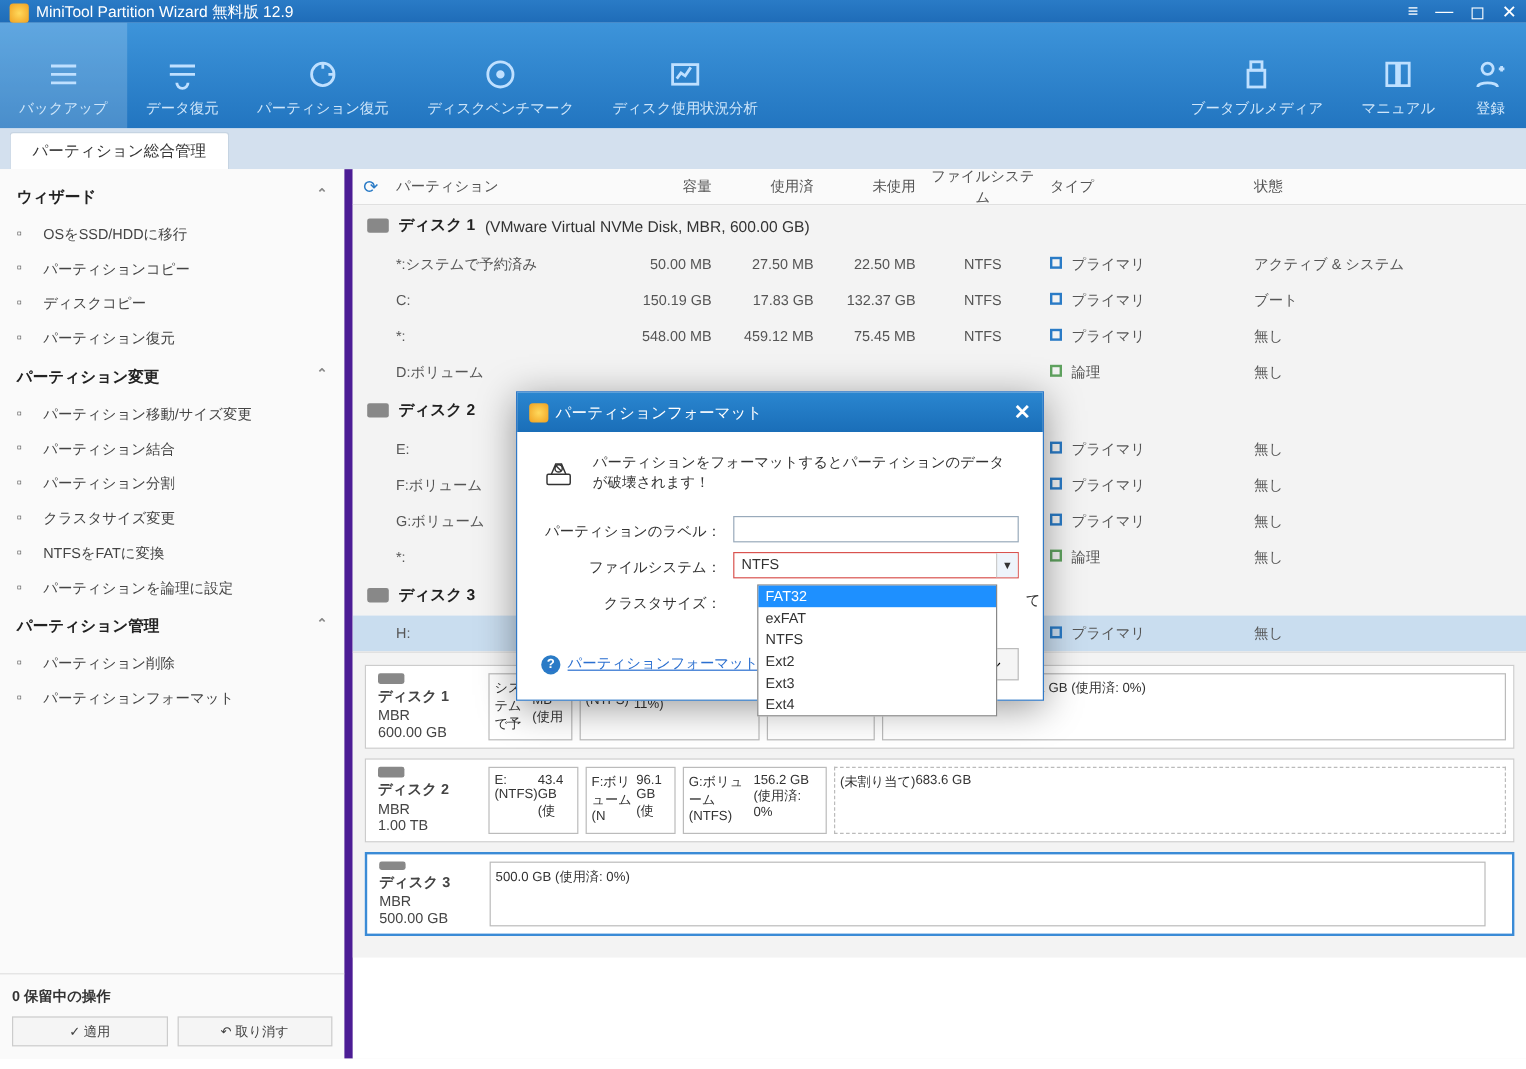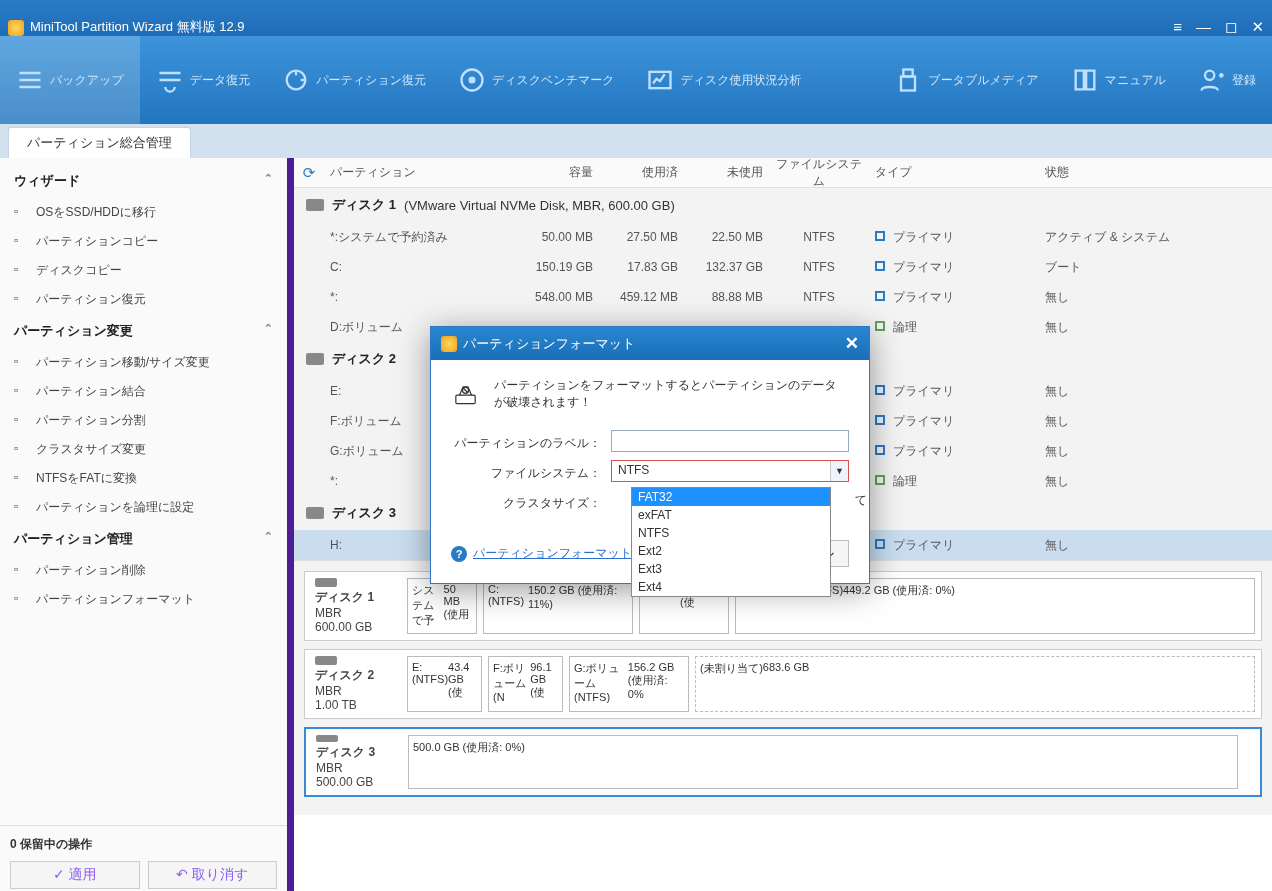--- a/index.html
+++ b/index.html
@@ -1,38 +1,38 @@
 <!DOCTYPE html>
 <html><head>
 <meta charset="utf-8">
 <style>
 * { box-sizing: border-box; margin: 0; padding: 0; font-family: "Meiryo UI", "Segoe UI", sans-serif; }
 body { background: #fff; font-size: 12px; color: #333; width: 1272px; height: 891px; overflow: hidden; position: relative; }
-.titlebar { height: 36px; background: linear-gradient(180deg,#2a7bc6,#1e6cb8); display: flex; align-items: flex-end; padding: 0 8px; color: #fff; }
+.titlebar { height: 19px; background: linear-gradient(180deg,#2a7bc6,#1e6cb8); display: flex; align-items: flex-end; padding: 0 8px; color: #fff; }
 .titlebar .logo { width: 16px; height: 16px; background: radial-gradient(circle,#ffd95c,#f0a020); border-radius: 3px; margin-right: 6px; }
 .titlebar .title { font-size: 13px; flex: 1; }
 .titlebar .win-controls { display: flex; gap: 14px; font-size: 15px; }
 .titlebar .win-controls span { cursor: pointer; }
 .toolbar { height: 88px; background: linear-gradient(180deg,#3d94da,#2275c0); display: flex; color: #cfe6fa; }
-.tool { display: flex; align-items: center; justify-content: center; padding: 8px 16px; font-size: 12px; gap: 6px; }
+.tool { display: flex; flex-direction: column; align-items: center; justify-content: flex-end; padding: 8px 16px; font-size: 12px; gap: 6px; }
 .tool.active { background: rgba(255,255,255,0.18); }
 .tool .ticon { width: 28px; height: 28px; display:flex;align-items:center;justify-content:center; }
 .tool .ticon svg { stroke:#bfe0ff; fill:none; stroke-width:2; }
 .toolbar-spacer { flex: 1; }
 .tabbar { height: 34px; background: #d3e0ee; display:flex; align-items:flex-end; padding-left:8px; }
 .tabbar .tab { background:#fff; border:1px solid #c6d4e2; border-bottom:none; padding:6px 18px; font-size:13px; border-radius:3px 3px 0 0; }
 .content { display:flex; height: calc(891px - 28px - 88px - 34px); background:#f3f3f3; }
 .sidebar { width: 312px; background:#fafafa; border-right:7px solid #4c1d95; overflow-y:auto; padding-top:6px; display:flex; flex-direction:column; }
 .side-group-hdr { display:flex; justify-content:space-between; padding:8px 14px; font-weight:bold; font-size:13px; color:#222; }
 .side-item { padding:6px 14px 6px 36px; font-size:12px; color:#444; position:relative; }
 .side-item .sicon { position:absolute; left:14px; top:6px; width:14px;height:14px; }
 .side-footer { margin-top:auto; padding:10px; border-top:1px solid #e0e0e0; }
 .side-footer .pending { font-size:12px; font-weight:bold; margin-bottom:8px; }
 .side-footer .btns { display:flex; gap:8px; }
-.side-footer button { flex:1; padding:4px 12px; background:#f5f5f5; border:1px solid #ccc; font-size:14px; color:#8b5cf6; }
+.side-footer button { flex:1; padding:4px 12px; background:#f5f5f5; border:1px solid #ccc; font-size:11px; color:#404040; }
 .main { flex:1; display:flex; flex-direction:column; background:#fff; }
 .table-hdr { display:flex; border-bottom:1px solid #e0e0e0; height:30px; align-items:center; background:#fafafa; }
 .table-hdr .refresh { width:30px; text-align:center; color:#2a7bc6; font-size:15px; }
 .col { padding:4px 6px; font-size:12px; color:#555; }
 .c-part{width:190px;} .c-cap{width:85px;text-align:right;} .c-used{width:85px;text-align:right;} .c-free{width:85px;text-align:right;} .c-fs{width:100px;text-align:center;} .c-type{width:170px;} .c-stat{flex:1;}
 .tbody { flex: 0 0 auto; overflow:auto; background:#f3f3f3; }
 .diskhdr { display:flex; align-items:center; padding:8px 12px; gap:8px; font-size:13px; background:#f3f3f3; }
 .diskhdr .dicon{width:18px;height:12px;background:#888;border-radius:2px;}
 .diskhdr b{color:#222;}
 .row { display:flex; align-items:center; height:30px; padding-left:30px; background:#f3f3f3; }
@@ -232,21 +232,21 @@
           <div class="col c-used">17.83 GB</div>
           <div class="col c-free">132.37 GB</div>
           <div class="col c-fs">NTFS</div>
           <div class="col c-type"><span class="sq"></span>プライマリ</div>
           <div class="col c-stat">ブート</div>
         </div>
         <div class="row">
           <div class="col c-part">*:</div>
           <div class="col c-cap">548.00 MB</div>
           <div class="col c-used">459.12 MB</div>
-          <div class="col c-free">88.88 MB</div>
+          <div class="col c-free">75.45 MB</div>
           <div class="col c-fs">NTFS</div>
           <div class="col c-type"><span class="sq"></span>プライマリ</div>
           <div class="col c-stat">無し</div>
         </div>
         <div class="row">
           <div class="col c-part">D:ボリューム</div>
           <div class="col c-cap"></div>
           <div class="col c-used"></div>
           <div class="col c-free"></div>
           <div class="col c-fs"></div>

